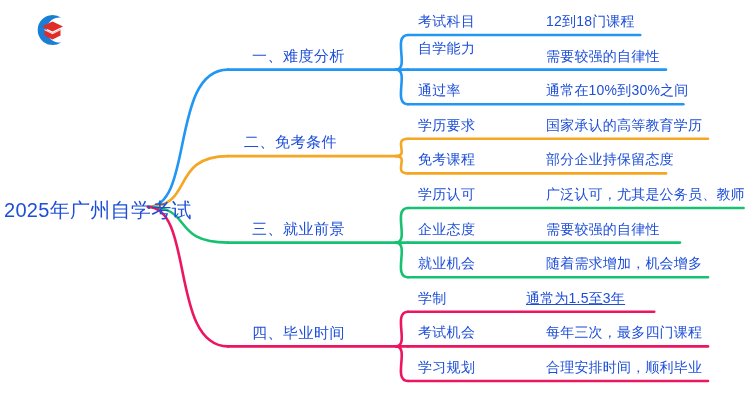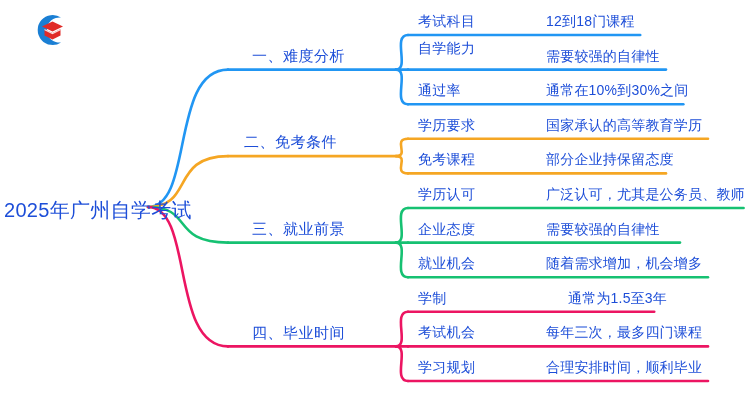--- a/index.html
+++ b/index.html
@@ -161,20 +161,20 @@
       <div class="node leaf-desc" style="left: 546px; top: 151.48px;">部分企业持保留态度</div>
       <div class="node branch-label" style="left: 252px; top: 219.9px;">三、就业前景</div>
       <div class="node leaf-label" style="left: 418px; top: 186.08px;">学历认可</div>
       <div class="node leaf-desc" style="left: 546px; top: 186.08px;">广泛认可，尤其是公务员、教师</div>
       <div class="node leaf-label" style="left: 418px; top: 220.68px;">企业态度</div>
       <div class="node leaf-desc" style="left: 546px; top: 220.68px;">需要较强的自律性</div>
       <div class="node leaf-label" style="left: 418px; top: 255.28px;">就业机会</div>
       <div class="node leaf-desc" style="left: 546px; top: 255.28px; text-align: center;">随着需求增加，机会增多</div>
       <div class="node branch-label" style="left: 252px; top: 323.7px;">四、毕业时间</div>
       <div class="node leaf-label" style="left: 418px; top: 289.88px;">学制</div>
-      <div class="node leaf-desc" style="left: 568px; top: 289.88px;">通常为1.5至3年</div>
+      <div class="node leaf-desc" style="left: 526px; top: 289.88px; text-decoration: underline;">通常为1.5至3年</div>
       <div class="node leaf-label" style="left: 418px; top: 324.48px;">考试机会</div>
       <div class="node leaf-desc" style="left: 546px; top: 324.48px;">每年三次，最多四门课程</div>
       <div class="node leaf-label" style="left: 418px; top: 359.08px;">学习规划</div>
       <div class="node leaf-desc" style="left: 546px; top: 359.08px;">合理安排时间，顺利毕业</div>
     </div>
 
 </div>
 
 </body></html>

